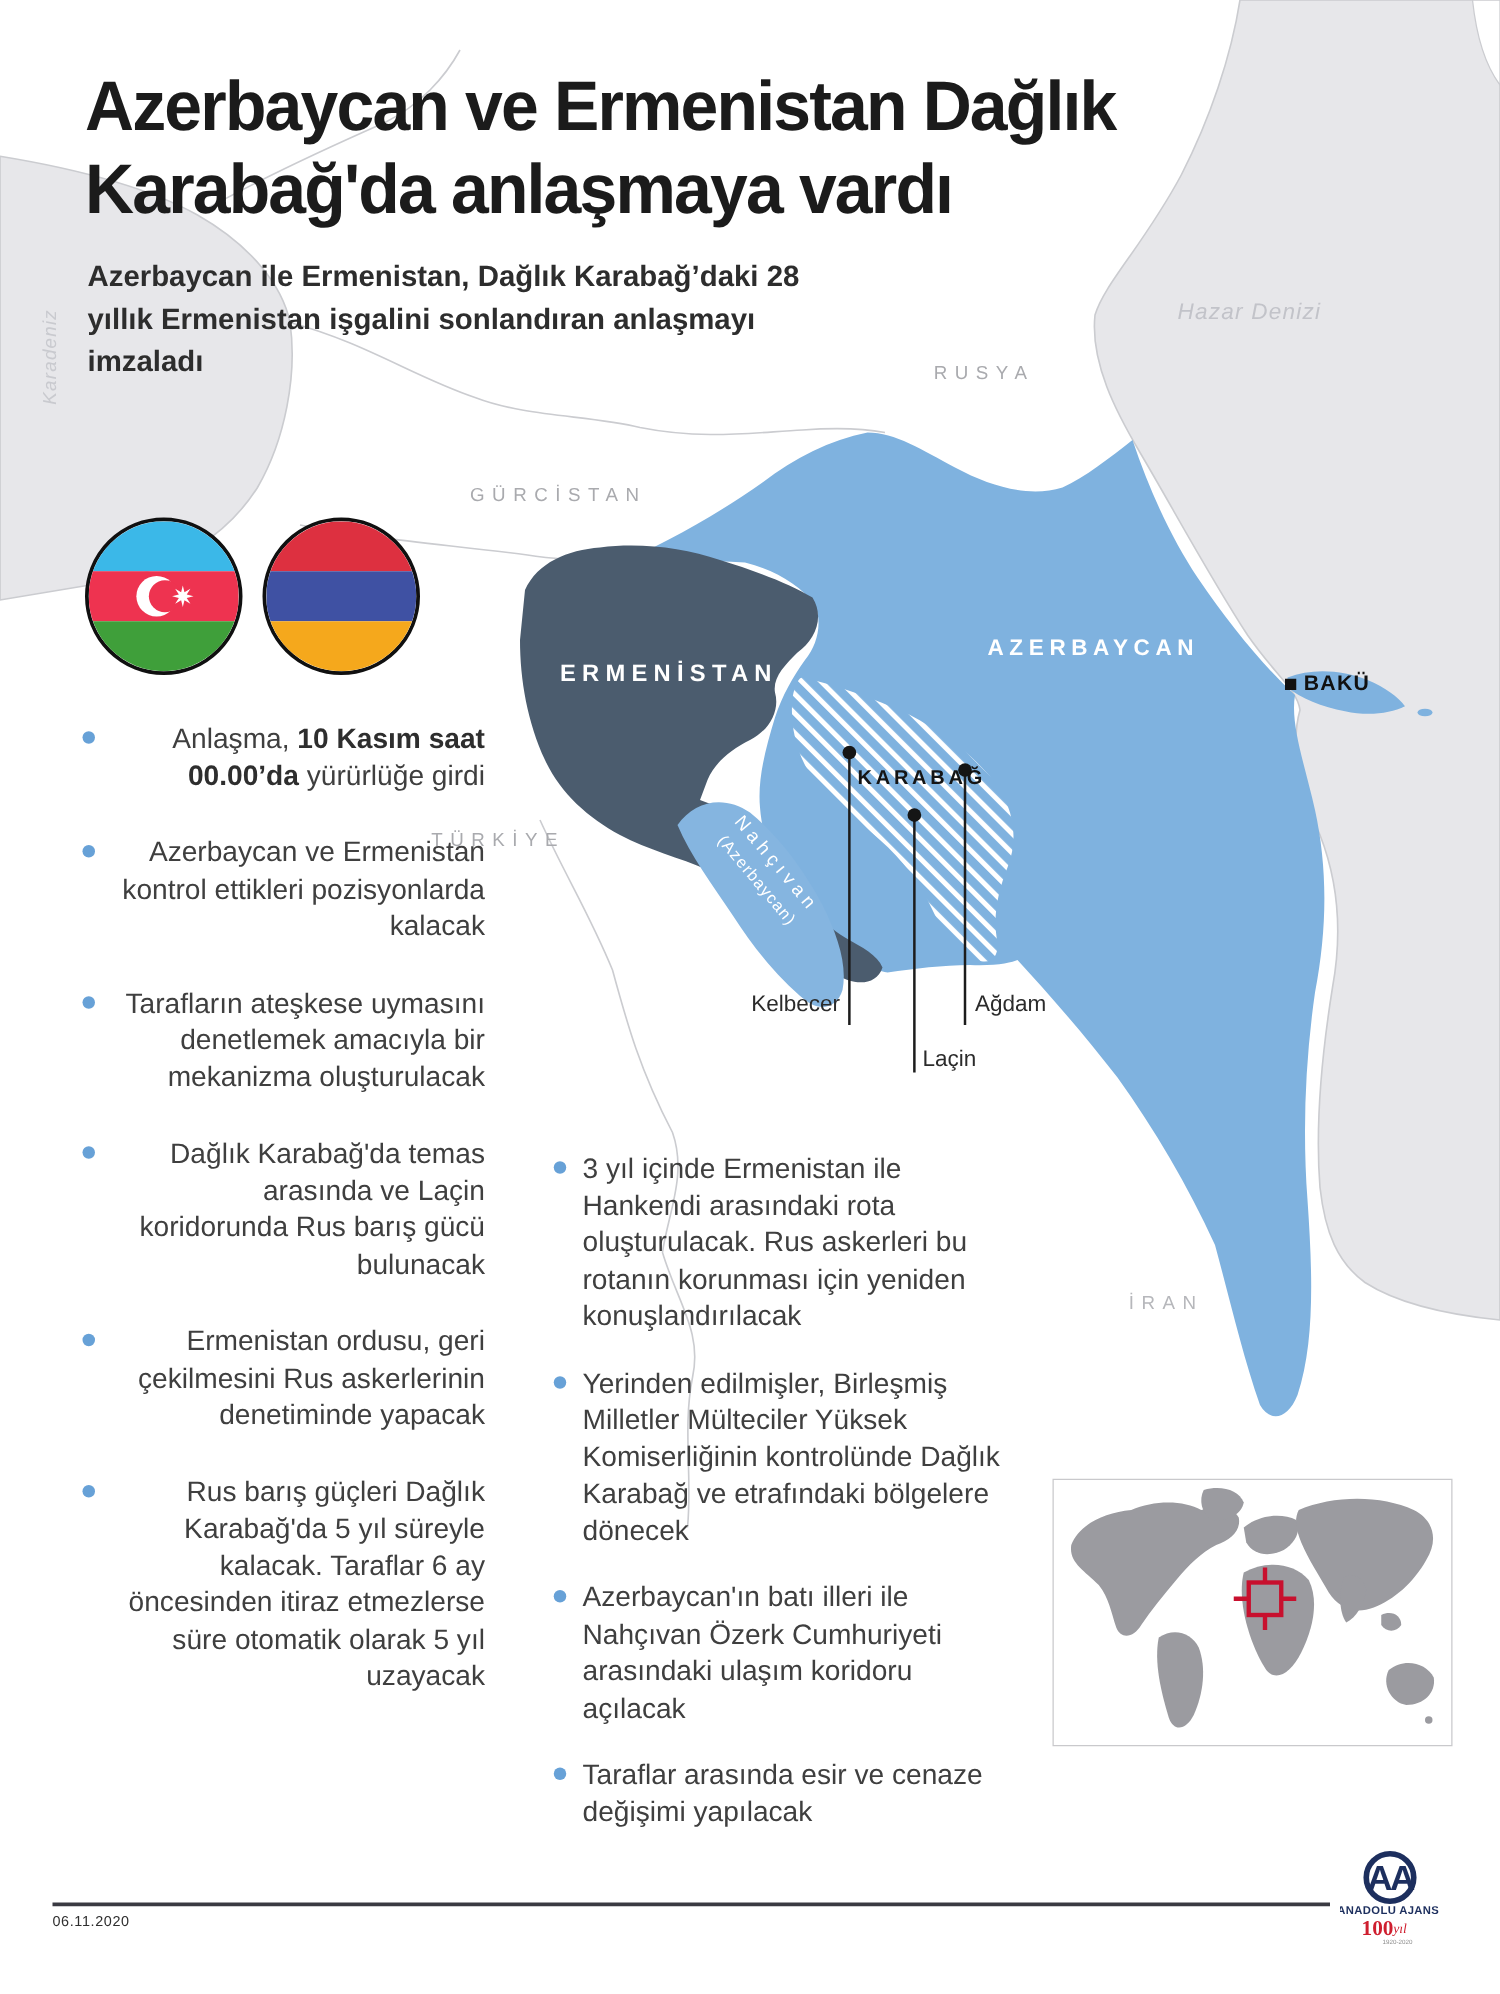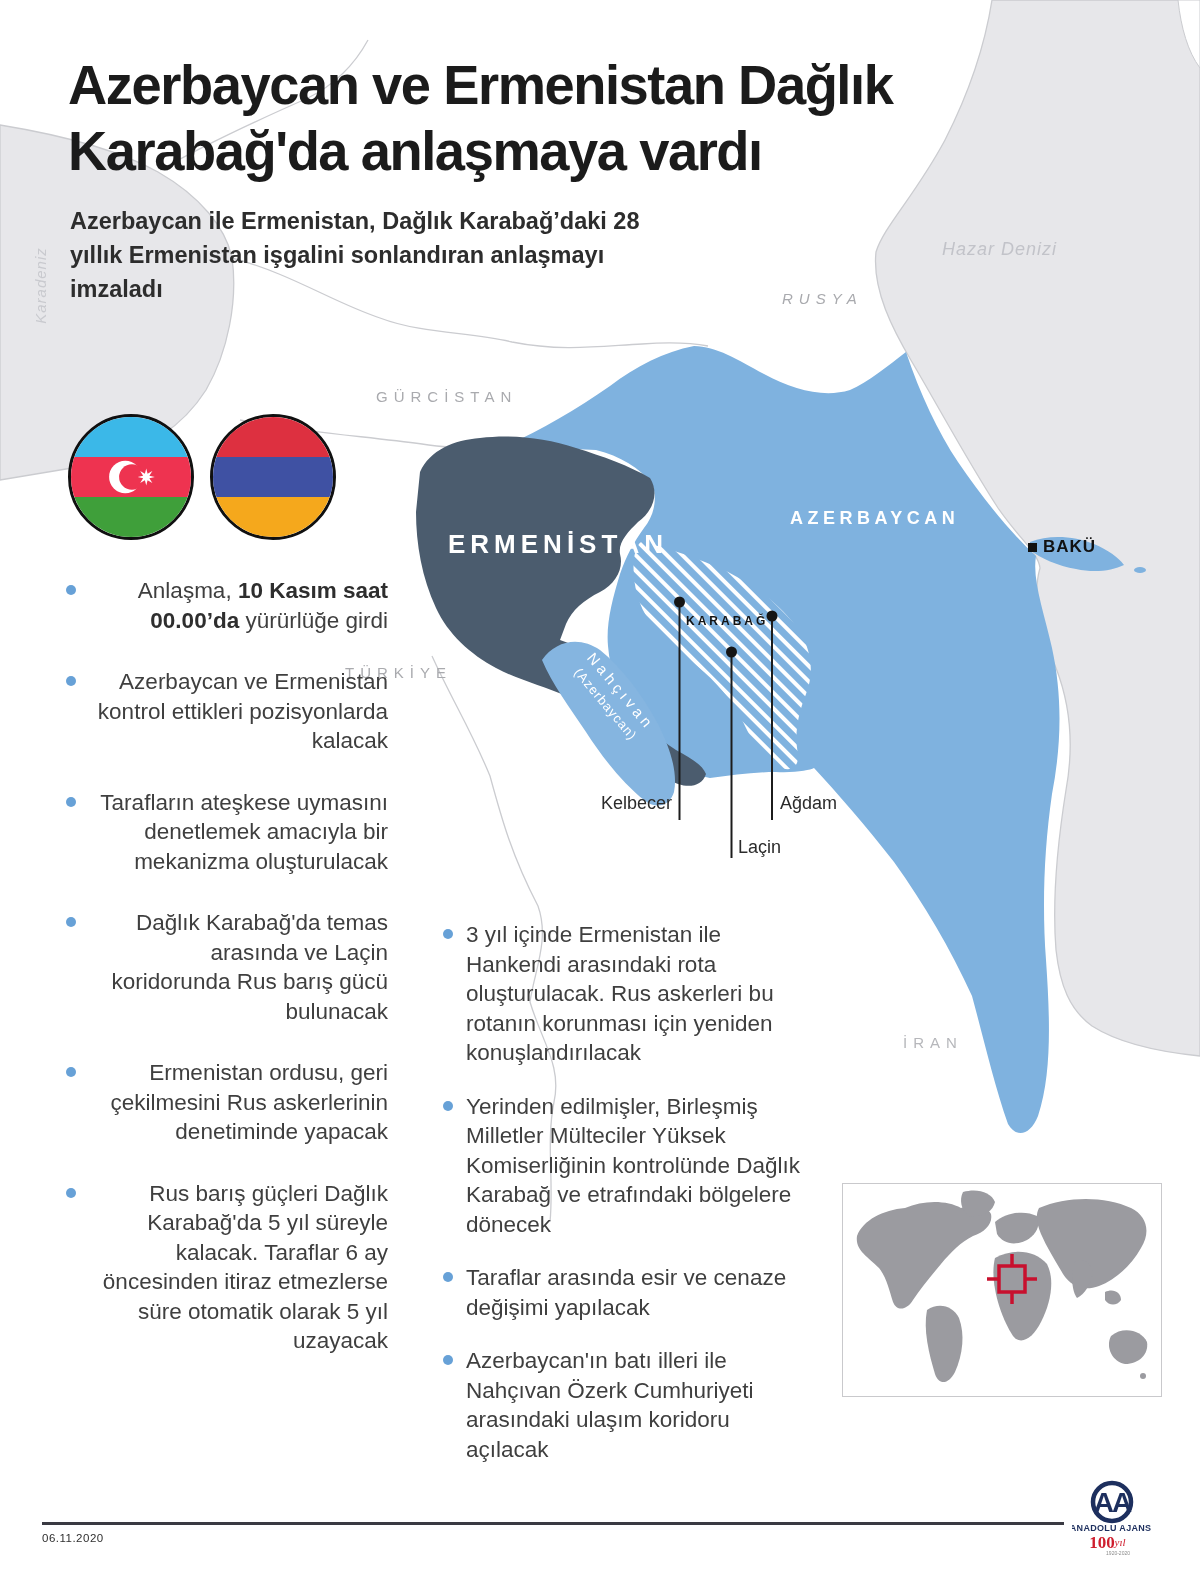--- a/index.html
+++ b/index.html
@@ -17,21 +17,21 @@
   
   .flag{border-radius:50%;overflow:hidden;border:3px solid #101010;width:120px;height:120px;}
   .flag svg{display:block;}
 
   
   .maplab{color:#a9aaae;font-size:15px;letter-spacing:6px;white-space:nowrap;}
   .sealab{color:#c2c3c9;font-size:18px;font-style:italic;letter-spacing:1px;white-space:nowrap;}
   .whitelab{color:#ffffff;font-weight:bold;letter-spacing:5px;white-space:nowrap;}
   .karadeniz{transform:rotate(-90deg);transform-origin:center;font-size:15px;color:#c9cacf;
              font-style:italic;letter-spacing:1px;width:110px;text-align:center;}
-  .karabag{color:#141414;font-weight:bold;font-size:12px;letter-spacing:3px;white-space:nowrap;}
+  .karabag{color:#141414;font-weight:bold;font-size:16px;letter-spacing:3px;white-space:nowrap;}
   .baku{display:flex;align-items:center;gap:6px;color:#111;font-weight:bold;font-size:17px;letter-spacing:1px;}
   .baku .sq{width:9px;height:9px;background:#111;display:inline-block;}
   .nahcivan{width:170px;text-align:center;color:#fff;transform:rotate(50deg);transform-origin:center;line-height:20px;}
   .nahcivan .l1{font-size:15px;letter-spacing:4px;}
   .nahcivan .l2{font-size:13px;letter-spacing:1px;}
   .leader-label{color:#2b2b2b;font-size:18px;white-space:nowrap;}
 
   
   ul.blist{list-style:none;margin:0;padding:0;}
   ul.blist li{position:relative;padding-left:23px;color:#3f3f3f;font-size:22.5px;line-height:29.5px;}
@@ -114,25 +114,25 @@
     </g>
     <g fill="#151515">
       <circle cx="679.5" cy="602" r="5.5"></circle>
       <circle cx="731.5" cy="652" r="5.5"></circle>
       <circle cx="772" cy="616" r="5.5"></circle>
     </g>
   </svg>
 
   <div class="abs karadeniz" style="left:-15px;top:277px;">Karadeniz</div>
   <div class="abs sealab" style="left:942px;top:239px;">Hazar Denizi</div>
-  <div class="abs maplab" style="left:782px;top:290px;font-style:italic;">RUSYA</div>
+  <div class="abs maplab" style="left:747px;top:290px;">RUSYA</div>
   <div class="abs maplab" style="left:376px;top:388px;">GÜRCİSTAN</div>
   <div class="abs maplab" style="left:345px;top:664px;">TÜRKİYE</div>
   <div class="abs maplab" style="left:903px;top:1034px;color:#b6b7bb;">İRAN</div>
-  <div class="abs whitelab" style="left:448px;top:529px;font-size:26px;">ERMENİSTAN</div>
+  <div class="abs whitelab" style="left:448px;top:529px;font-size:19px;">ERMENİSTAN</div>
   <div class="abs whitelab" style="left:790px;top:508px;font-size:18px;letter-spacing:4.5px;">AZERBAYCAN</div>
   <div class="abs karabag" style="left:686px;top:614px;">KARABAĞ</div>
 
   <div class="abs baku" style="left:1028px;top:537px;">
     <span class="sq"></span>
     <span>BAKÜ</span>
   </div>
 
   <div class="abs nahcivan" style="left:528px;top:678px;">
     <div class="l1">Nahçıvan</div>
@@ -198,25 +198,25 @@
     <li>
       <span class="b-dot"></span>
       <span class="b-text">3 yıl içinde Ermenistan ile Hankendi arasındaki rota oluşturulacak. Rus askerleri bu rotanın korunması için yeniden konuşlandırılacak</span>
     </li>
     <li>
       <span class="b-dot"></span>
       <span class="b-text">Yerinden edilmişler, Birleşmiş Milletler Mülteciler Yüksek Komiserliğinin kontrolünde Dağlık Karabağ ve etrafındaki bölgelere dönecek</span>
     </li>
     <li>
       <span class="b-dot"></span>
+      <span class="b-text">Azerbaycan'ın batı illeri ile Nahçıvan Özerk Cumhuriyeti arasındaki ulaşım koridoru açılacak</span>
+    </li>
+    <li>
+      <span class="b-dot"></span>
       <span class="b-text">Taraflar arasında esir ve cenaze değişimi yapılacak</span>
-    </li>
-    <li>
-      <span class="b-dot"></span>
-      <span class="b-text">Azerbaycan'ın batı illeri ile Nahçıvan Özerk Cumhuriyeti arasındaki ulaşım koridoru açılacak</span>
     </li>
   </ul>
 
   <div class="abs inset">
     <svg width="318" height="212" viewBox="0 0 318 212">
       <g fill="#9b9ba0">
         <path d="M14,52 C20,36 40,26 62,24 C80,16 104,16 118,24 C130,20 144,22 148,30 C150,40 142,48 130,52 C118,58 108,68 98,80 C88,92 78,104 70,116 C64,126 54,128 50,118 C46,106 44,94 36,84 C24,72 12,66 14,52 Z"></path>
         <path d="M120,8 C134,4 148,8 152,18 C150,28 138,34 126,32 C118,26 116,16 120,8 Z"></path>
         <path d="M84,126 C96,118 110,122 116,134 C122,150 120,170 112,188 C106,200 96,202 92,190 C86,170 80,146 84,126 Z"></path>
         <path d="M152,38 C164,28 182,26 194,32 C198,40 194,50 184,56 C172,62 160,60 154,50 Z"></path>

